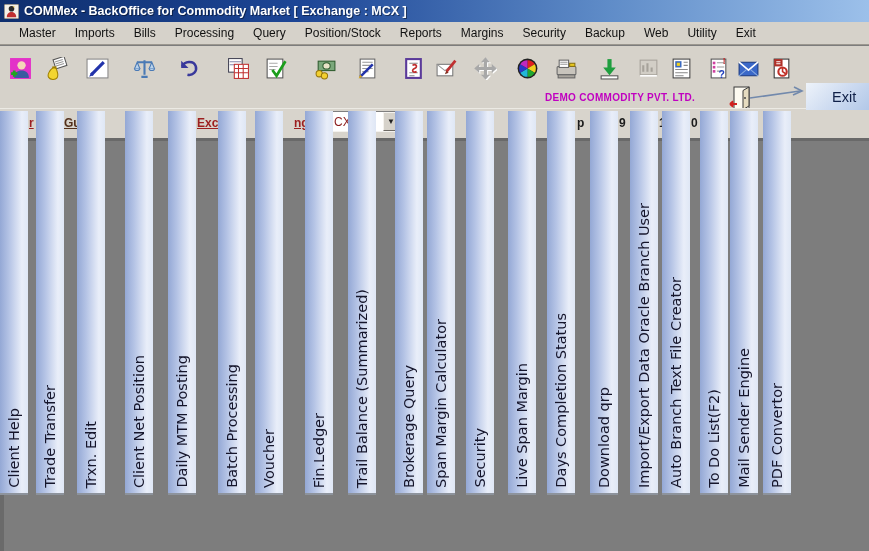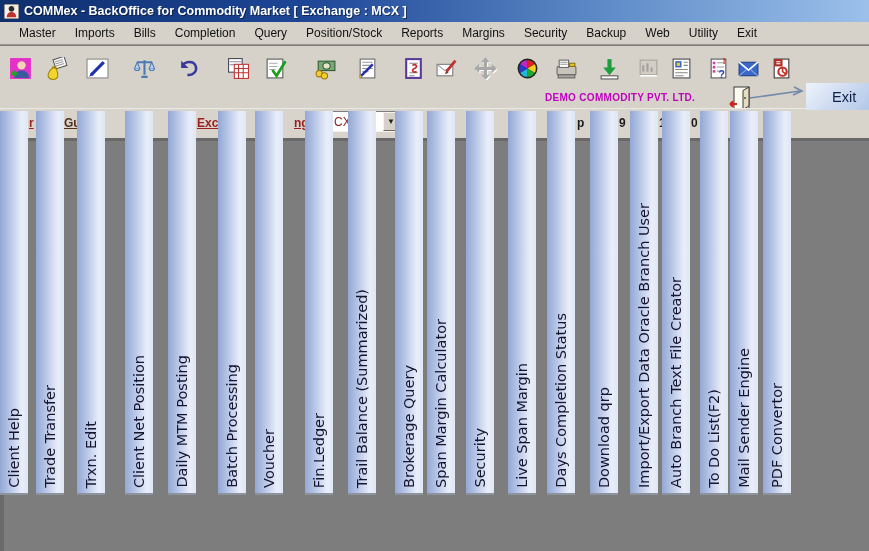--- a/index.html
+++ b/index.html
@@ -71,21 +71,21 @@
     <path d="M3 14c0-4 2.5-5.5 5-5.5s5 1.5 5 5.5z" fill="#c03030"></path>
     <path d="M10 2l1.6 1-1.6 1z" fill="#f0c020"></path>
   </svg>
   <span class="titletext">COMMex - BackOffice for Commodity Market [ Exchange :  MCX ]</span>
 </div>
 
 <div class="menubar">
     <span class="menu-item">Master</span>
     <span class="menu-item">Imports</span>
     <span class="menu-item">Bills</span>
-    <span class="menu-item">Completion</span>
+    <span class="menu-item">Processing</span>
     <span class="menu-item">Query</span>
     <span class="menu-item">Position/Stock</span>
     <span class="menu-item">Reports</span>
     <span class="menu-item">Margins</span>
     <span class="menu-item">Security</span>
     <span class="menu-item">Backup</span>
     <span class="menu-item">Web</span>
     <span class="menu-item">Utility</span>
     <span class="menu-item">Exit</span>
   </div>

